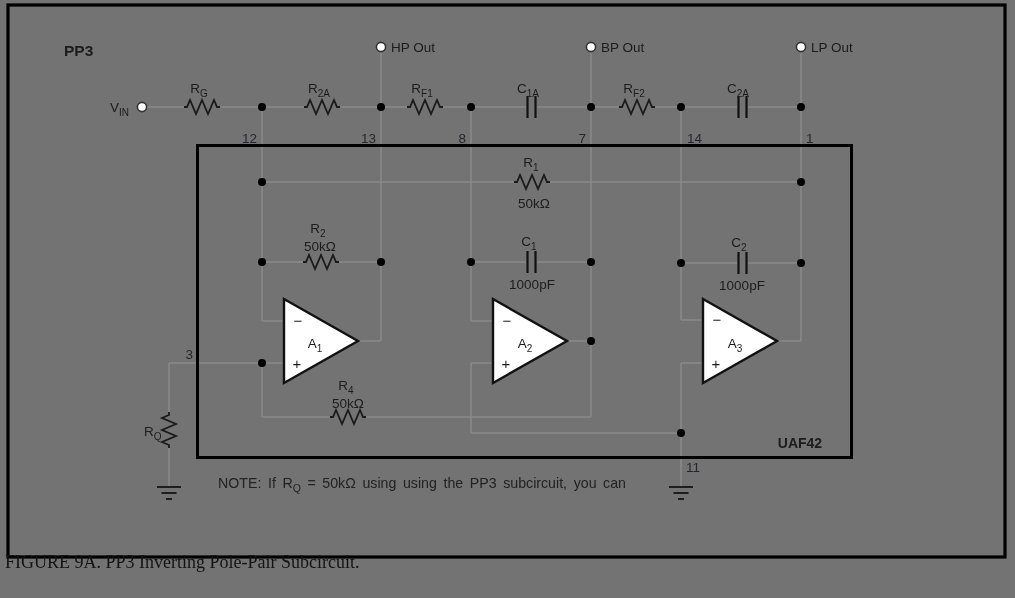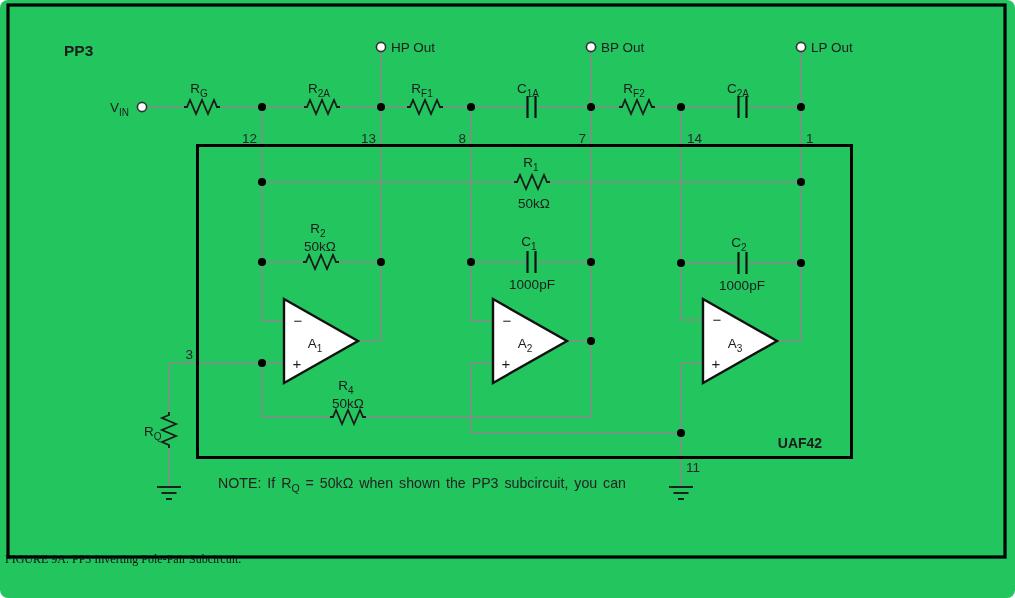--- a/index.html
+++ b/index.html
@@ -1,29 +1,29 @@
 <!DOCTYPE html>
 <html><head>
 <meta charset="utf-8">
 <style>
   html,body{margin:0;padding:0;background:#ffffff;}
-  .page{position:relative;width:1015px;height:598px;background:#22c55e;
-        font-family:"Liberation Sans", sans-serif;overflow:hidden;border-radius:8px;}
+  .page{position:relative;width:1015px;height:598px;background:#737373;
+        font-family:"Liberation Sans", sans-serif;overflow:hidden;}
   svg text{fill:#1c1c1c;}
   .lbl{font-size:13.5px;}
   .sub{font-size:10px;}
   .pin{font-size:13.5px;fill:#26262e;}
   .bold{font-weight:bold;}
   .note{position:absolute;left:218px;top:473px;width:408px;
         font-size:14.2px;line-height:20.3px;color:#222;}
   .note .nline{white-space:normal;}
   .just{text-align:justify;text-align-last:justify;}
   .note sub{font-size:10.5px;line-height:0;}
   .caption{position:absolute;left:5px;top:552px;
-           font-family:"Liberation Serif", serif;font-size:12px;color:#141414;}
+           font-family:"Liberation Serif", serif;font-size:18px;color:#141414;}
 </style>
 </head>
 <body>
 
 <div class="page">
 
 <svg width="1015" height="598" viewBox="0 0 1015 598">
 
   <rect x="8" y="5" width="997" height="552" fill="none" stroke="#000" stroke-width="3.2"></rect>
 
@@ -203,19 +203,19 @@
   <text x="507" y="326" text-anchor="middle" font-size="15">−</text>
   <text x="506" y="369" text-anchor="middle" font-size="15">+</text>
   <text x="717" y="325" text-anchor="middle" font-size="15">−</text>
   <text x="716" y="369" text-anchor="middle" font-size="15">+</text>
 
   <text x="800" y="448" text-anchor="middle" class="bold" font-size="14">UAF42</text>
 </svg>
 
 
 <div class="note">
-  <div class="nline just"><span>NOTE: If R</span><sub>Q</sub><span> = 50kΩ when shown the PP3 subcircuit, you can</span></div>
+  <div class="nline just"><span>NOTE: If R</span><sub>Q</sub><span> = 50kΩ using using the PP3 subcircuit, you can</span></div>
 </div>
 
 
 <div class="caption">FIGURE 9A. PP3 Inverting Pole-Pair Subcircuit.</div>
 
 </div>
 
 </body></html>

